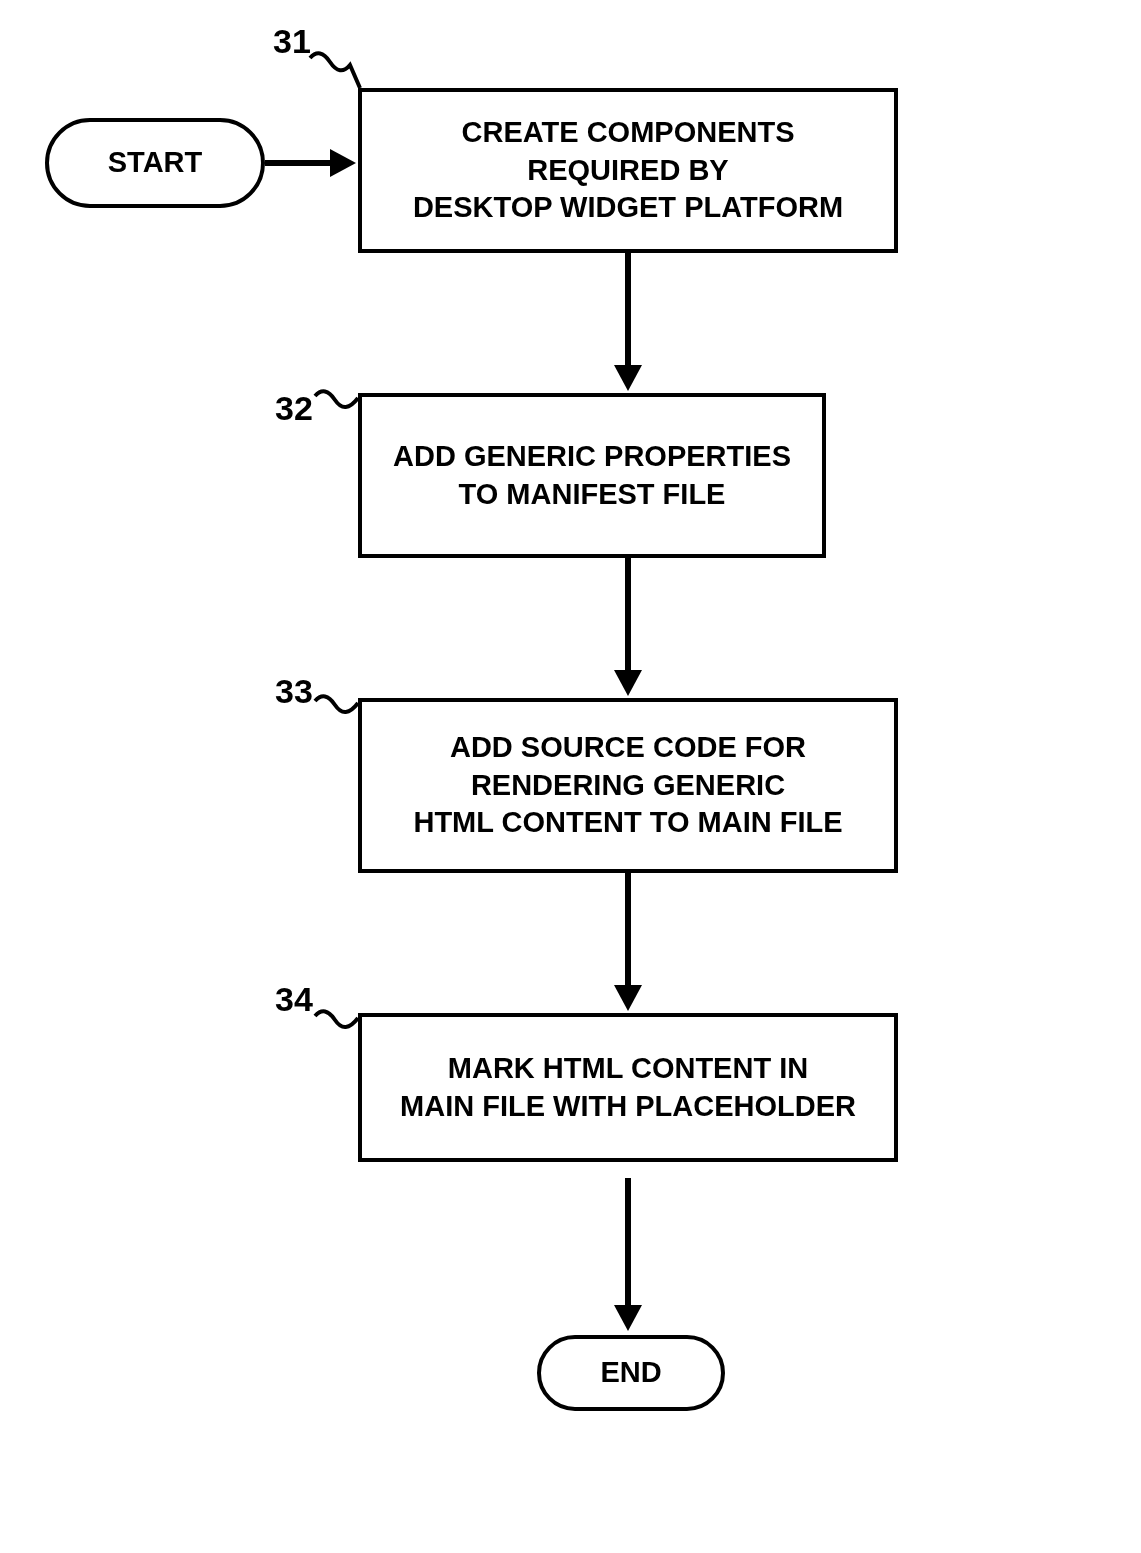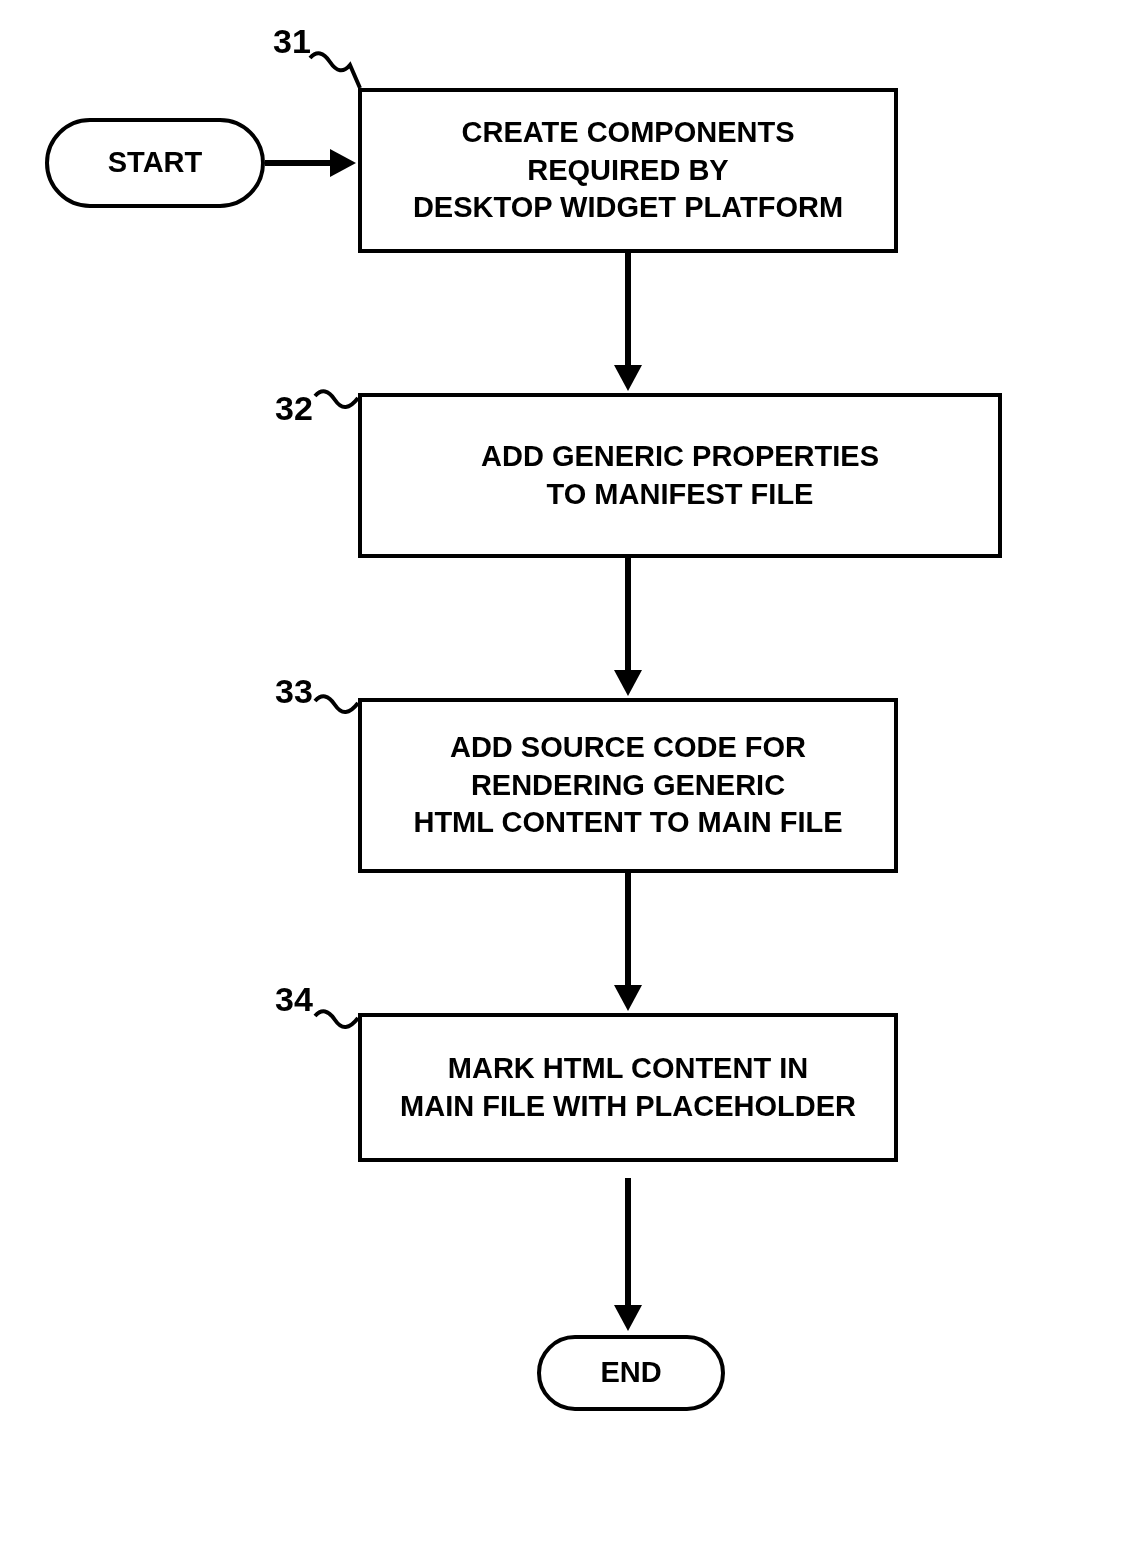--- a/index.html
+++ b/index.html
@@ -71,21 +71,21 @@
 
 <div class="label" style="left:273px; top:22px;">31</div>
 
 <svg class="squiggle" style="left:305px; top:50px; width:60px; height:45px;" viewBox="0 0 60 45">
   <path d="M 5 8 Q 15 -3 25 12 Q 35 27 45 15 L 55 38" stroke="black" stroke-width="4" fill="none"></path>
 </svg>
 
 <div class="arrow-line" style="left:265px; top:160px; width:68px; height:6px;"></div>
 <div class="arrow-head-right" style="left:330px; top:149px;"></div>
 
-<div class="node" style="left:358px; top:393px; width:644px; height:165px;">
+<div class="node" style="left:358px; top:393px; width:468px; height:165px;">
   <span style="white-space: pre-line;">ADD GENERIC PROPERTIES
 TO MANIFEST FILE</span>
 </div>
 
 <div class="label" style="left:275px; top:360px;margin-top:29px;">32</div>
 
 <svg class="squiggle" style="left:310px; top:388px; width:55px; height:30px;" viewBox="0 0 55 30">
   <path d="M 5 8 Q 15 -3 25 12 Q 35 27 48 10" stroke="black" stroke-width="4" fill="none"></path>
 </svg>
 

